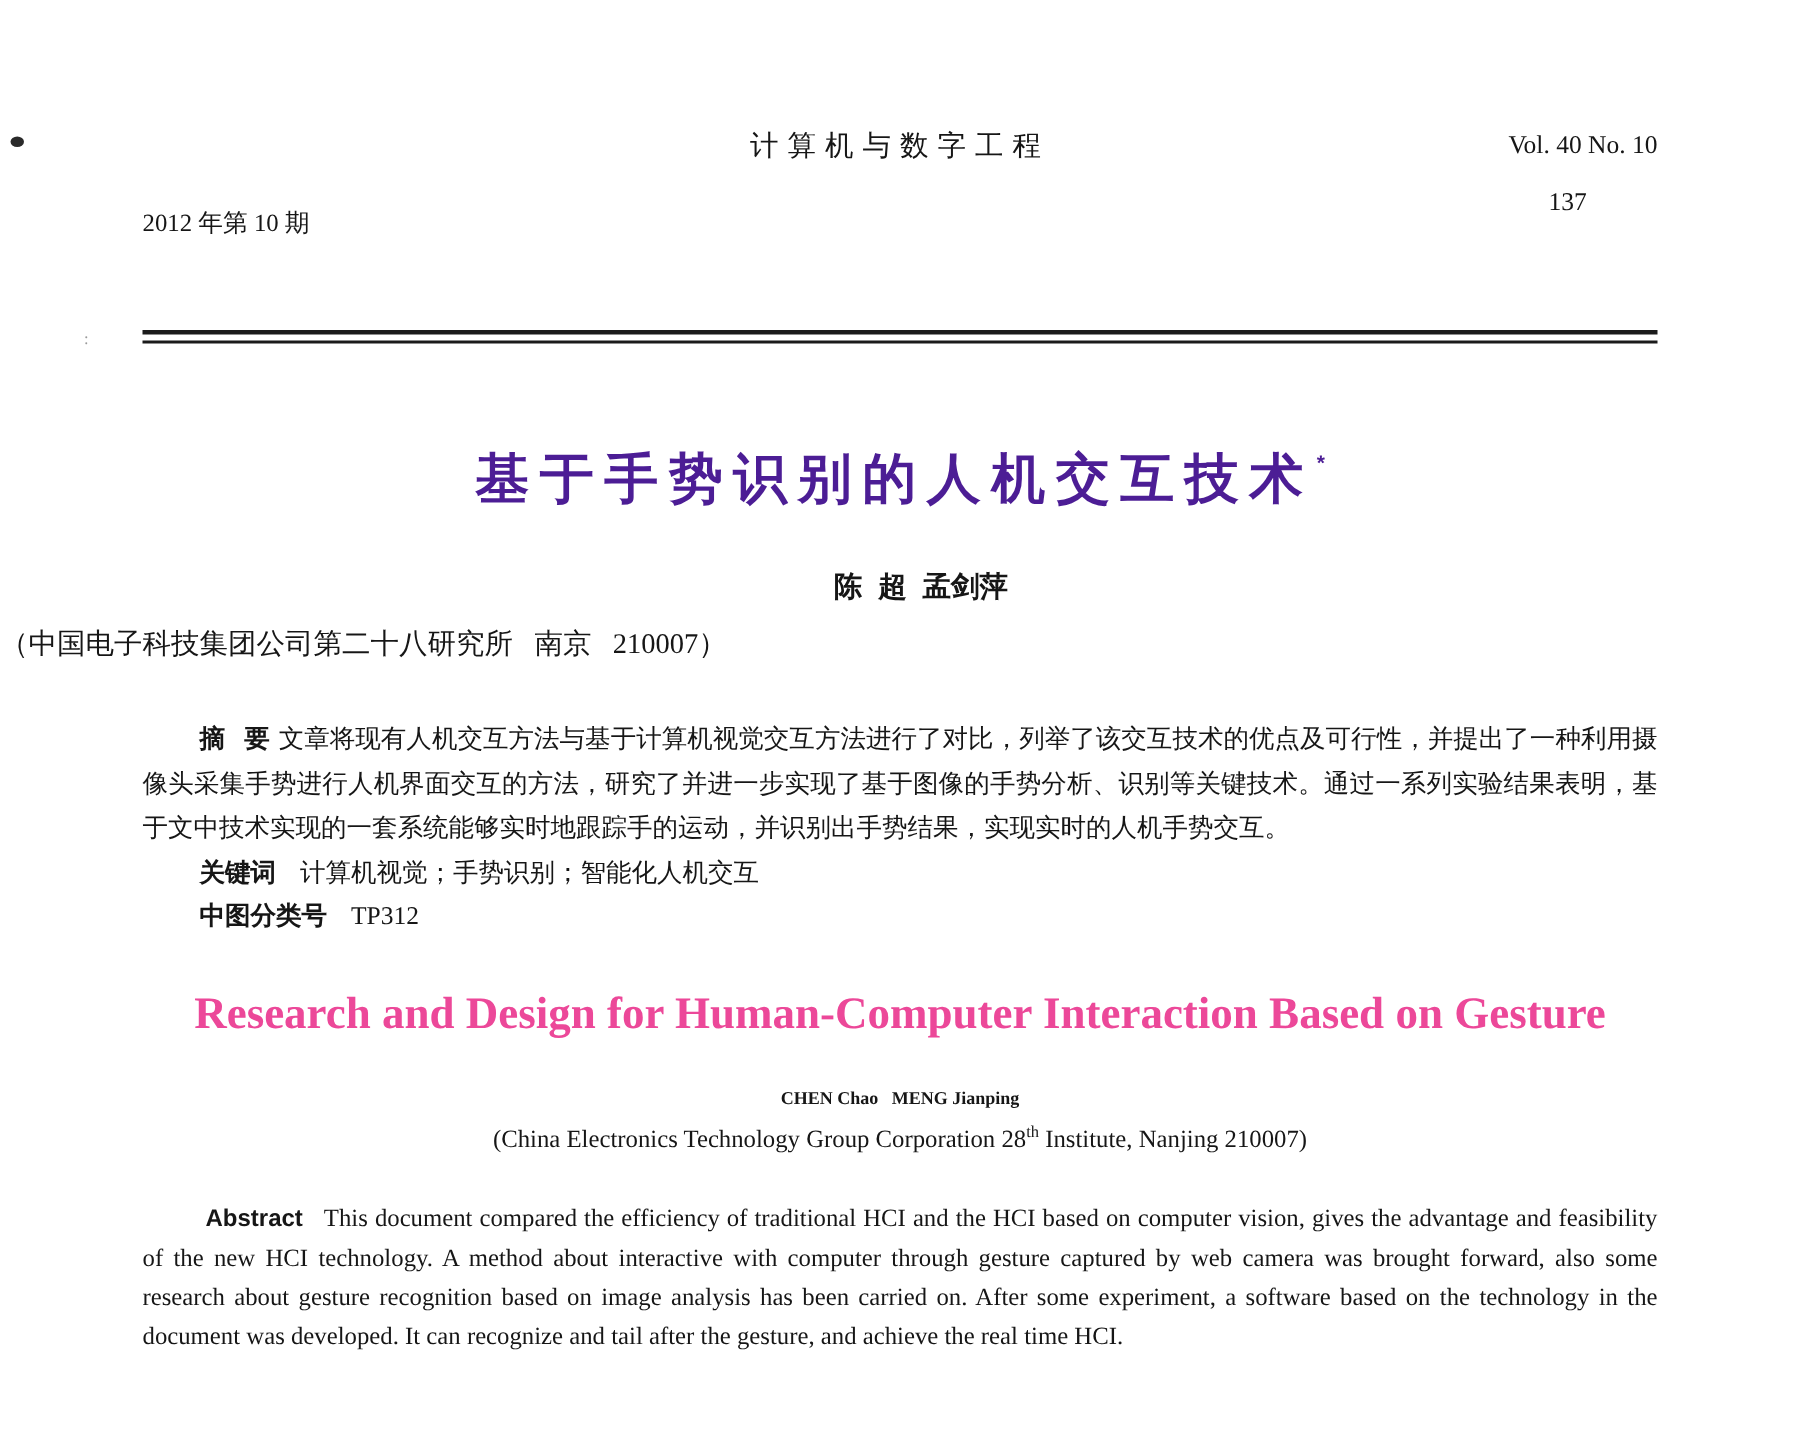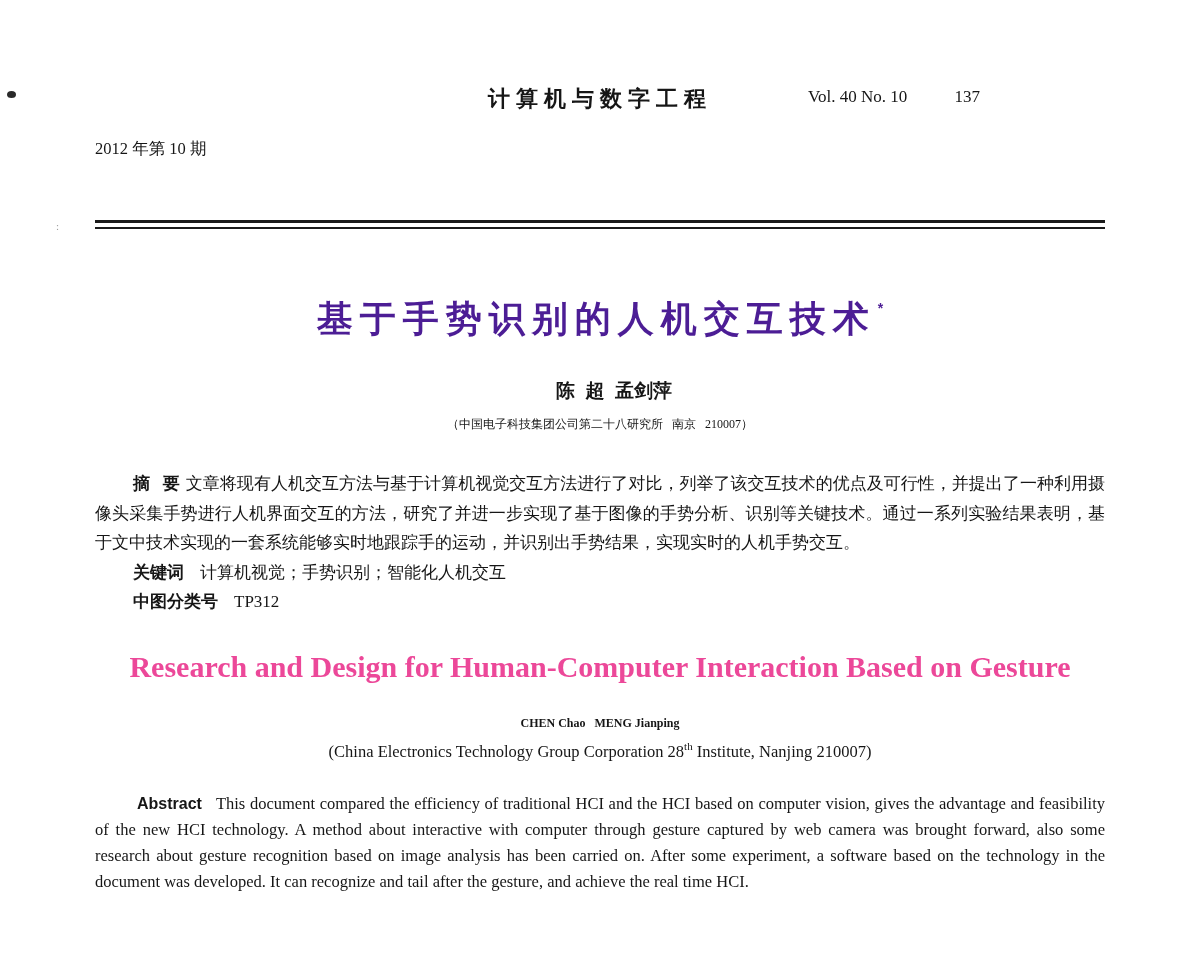--- a/index.html
+++ b/index.html
@@ -8,33 +8,33 @@
     font-family:"Liberation Serif","DejaVu Serif",serif;
     color:#161616;position:relative;
   }
   .page{position:relative;width:1200px;height:960px;}
   .speck{position:absolute;top:7px;left:7px;width:9px;height:7px;background:#2a2a2a;border-radius:50%;}
   .margin-speck{position:absolute;top:139px;left:56px;width:3px;height:12px;color:#9a9a9a;font-size:11px;line-height:6px;}
   
   .masthead{display:flex;align-items:flex-start;margin:84px 95px 0;}
   .mast-left{flex:1;font-family:"Liberation Serif","DejaVu Serif",serif;font-size:16.5px;line-height:26px;white-space:pre;}
   .mast-center{flex:1.4;text-align:center;}
-  .mast-center .cn{font-size:22px;font-weight:700;letter-spacing:6px;font-family:"Liberation Sans","DejaVu Sans",sans-serif;}
+  .mast-center .cn{font-size:19px;font-weight:400;letter-spacing:6px;font-family:"Liberation Sans","DejaVu Sans",sans-serif;}
   .mast-center .en{font-size:17px;margin-top:4px;}
-  .mast-right{flex:1;display:flex;flex-direction:row;align-items:flex-end;font-size:17px;line-height:25px;}
+  .mast-right{flex:1;display:flex;flex-direction:column;align-items:flex-end;font-size:17px;line-height:25px;gap:13px;}
   .mast-right .volno{white-space:pre;}
   .mast-right .pageno{width:120px;text-align:center;}
   .double-rule{margin:6px 95px 0;height:4px;border-top:3px solid #1b1b1b;border-bottom:2px solid #1b1b1b;}
   
   .title-cn{margin:66px 0 0;text-align:center;font-family:"Liberation Sans","DejaVu Sans",sans-serif;
     font-size:36px;font-weight:bold;letter-spacing:7px;color:#4c1d95;}
   .title-cn sup{font-size:14px;letter-spacing:0;vertical-align:18px;margin-left:2px;}
   .authors-cn{margin-top:34px;text-align:center;font-weight:bold;font-size:19px;white-space:pre;
     font-family:"Liberation Sans","DejaVu Sans",sans-serif;padding-left:28px;}
-  .affil-cn{margin-top:12px;text-align:center;font-size:12px;white-space:pre;}
+  .affil-cn{margin-top:12px;text-align:left;font-size:19px;white-space:pre;}
   
   .abstract-cn{margin:36px 95px 0;font-size:17px;line-height:29.5px;text-align:justify;text-indent:38px;}
   .abstract-cn b{font-family:"Liberation Sans","DejaVu Sans",sans-serif;margin-right:2px;letter-spacing:4px;}
   .kv{margin:0 95px;font-size:17px;line-height:29px;text-indent:38px;}
   .kv b{font-family:"Liberation Sans","DejaVu Sans",sans-serif;margin-right:16px;}
   
   .title-en{margin:34px 0 0;text-align:center;font-size:30px;font-weight:bold;color:#ec4899;
     font-family:"Liberation Serif","DejaVu Serif",serif;}
   .authors-en{margin-top:32px;text-align:center;font-size:12px;font-weight:600;white-space:pre;}
   .affil-en{margin-top:9px;text-align:center;font-size:16.5px;}

